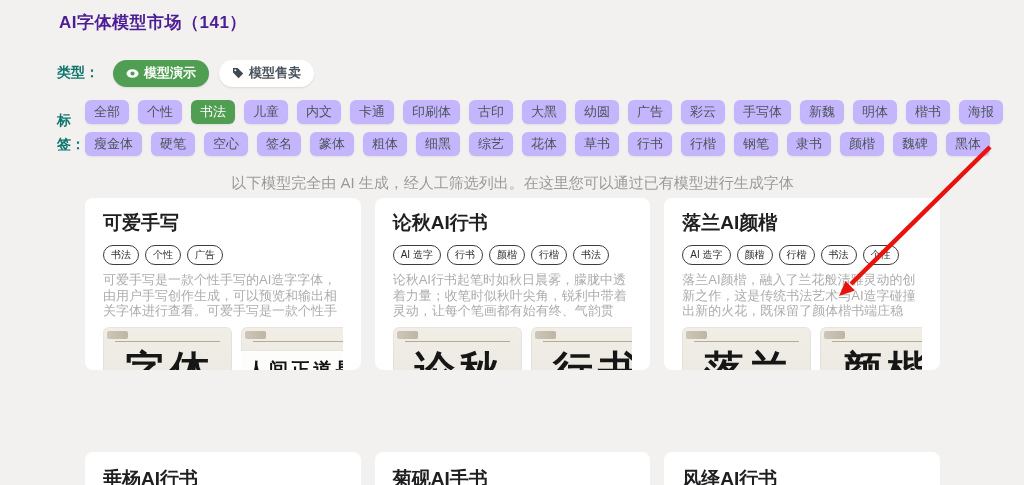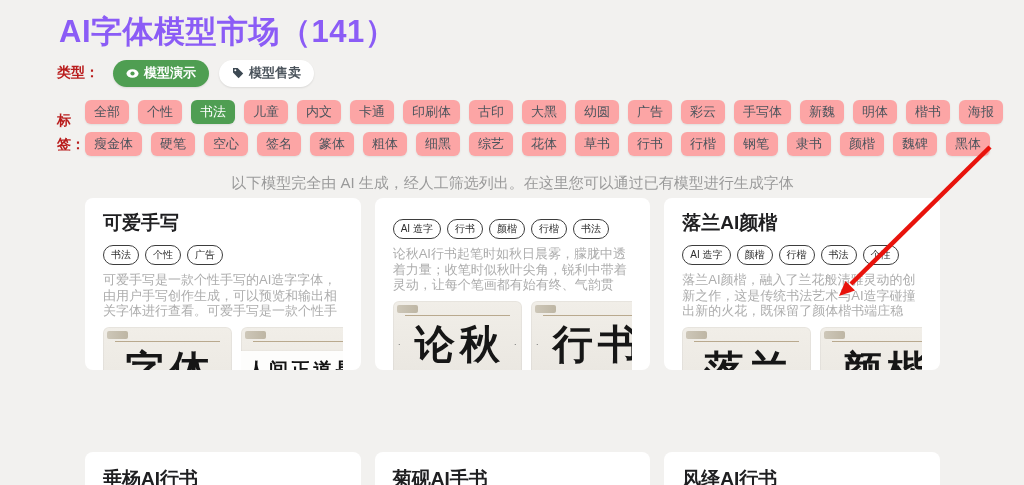--- a/index.html
+++ b/index.html
@@ -5,41 +5,41 @@
   * { box-sizing: border-box; margin: 0; padding: 0; }
   html,body { width:1024px; height:485px; }
   body {
     position: relative;
     background: #f2f1ef;
     font-family: "Liberation Sans", "DejaVu Sans", sans-serif;
     overflow: hidden;
   }
   .page-title {
     position: absolute; left: 59px; top: 11px;
-    font-size: 31px; font-weight: 700; color: #8b5cf6; letter-spacing: .5px;
+    font-size: 17px; font-weight: 700; color: #4c1d95; letter-spacing: .5px;
   }
   .filters { position: absolute; left: 57px; top: 59px; width: 912px; }
   .type-row { display: flex; align-items: center; gap: 14px; height: 28px; }
-  .filter-label { font-size: 14px; font-weight: 700; color: #b91c1c; }
+  .filter-label { font-size: 14px; font-weight: 700; color: #0f766e; }
   .type-btn {
     display: inline-flex; align-items: center; gap: 5px;
     height: 27px; padding: 8px 13px; border: none; border-radius: 15px;
     background: #fff; color: #4b545c; font-size: 13px; font-weight: 700;
     box-shadow: 0 1px 2px rgba(0,0,0,.10); cursor: pointer;
     font-family: inherit;
   }
   .type-btn.selected { background: #4f9e52; color: #fff; }
   .type-btn .ticon { display: inline-flex; align-items: center; }
   .tags-row { display: flex; align-items: flex-end; margin-top: 13px; }
   .tags-row .filter-label { line-height: 24px; }
   .tag-rows { display: flex; flex-direction: column; gap: 8px; }
   .tag-line { display: flex; gap: 9px; }
   .tag-btn {
     height: 24px; padding: 0 9px; border: none; border-radius: 6px;
-    background: #fca5a5; color: #4b545c; font-size: 13px; line-height: 24px;
+    background: #c4b5fd; color: #4b545c; font-size: 13px; line-height: 24px;
     box-shadow: 0 1px 2px rgba(0,0,0,.08); cursor: pointer; white-space: nowrap;
     font-family: inherit;
   }
   .tag-btn.selected { background: #4f9e52; color: #fff; }
   .notice {
     position: absolute; top: 174px; left: 85px; width: 855px;
     text-align: center; font-size: 15px; color: #9a9a9a;
   }
   .cards, .cards-partial {
     position: absolute; left: 85px; width: 855px;
@@ -218,20 +218,21 @@
       </div>
       <div class="scrollbar-row">
         <span class="sb-arrow left"></span>
         <div class="sb-track">
           <div class="sb-thumb"></div>
         </div>
         <span class="sb-arrow right"></span>
       </div>
     </div>
     <div class="card">
+      <div class="card-title">论秋AI行书</div>
       <div class="pills">
         <span class="pill">AI 造字</span>
         <span class="pill">行书</span>
         <span class="pill">颜楷</span>
         <span class="pill">行楷</span>
         <span class="pill">书法</span>
       </div>
       <div class="desc">论秋AI行书起笔时如秋日晨雾，朦胧中透着力量；收笔时似秋叶尖角，锐利中带着灵动，让每个笔画都有始有终、气韵贯通；结构上既...</div>
       <div class="previews">
         <div class="thumb">

